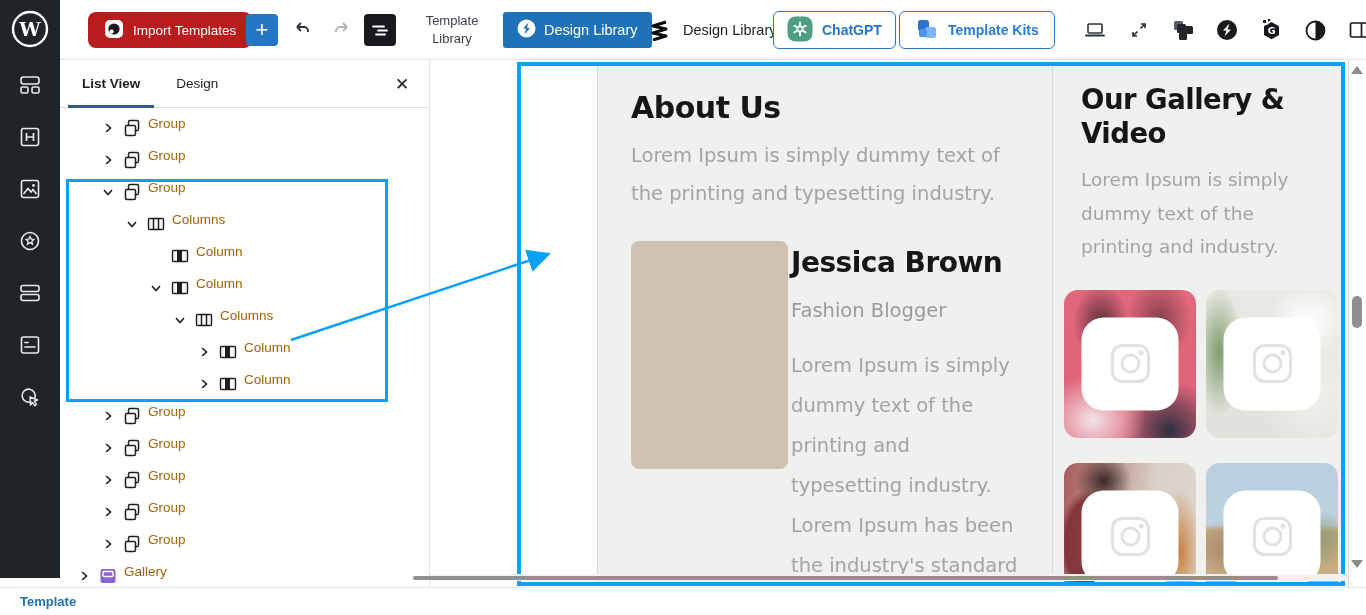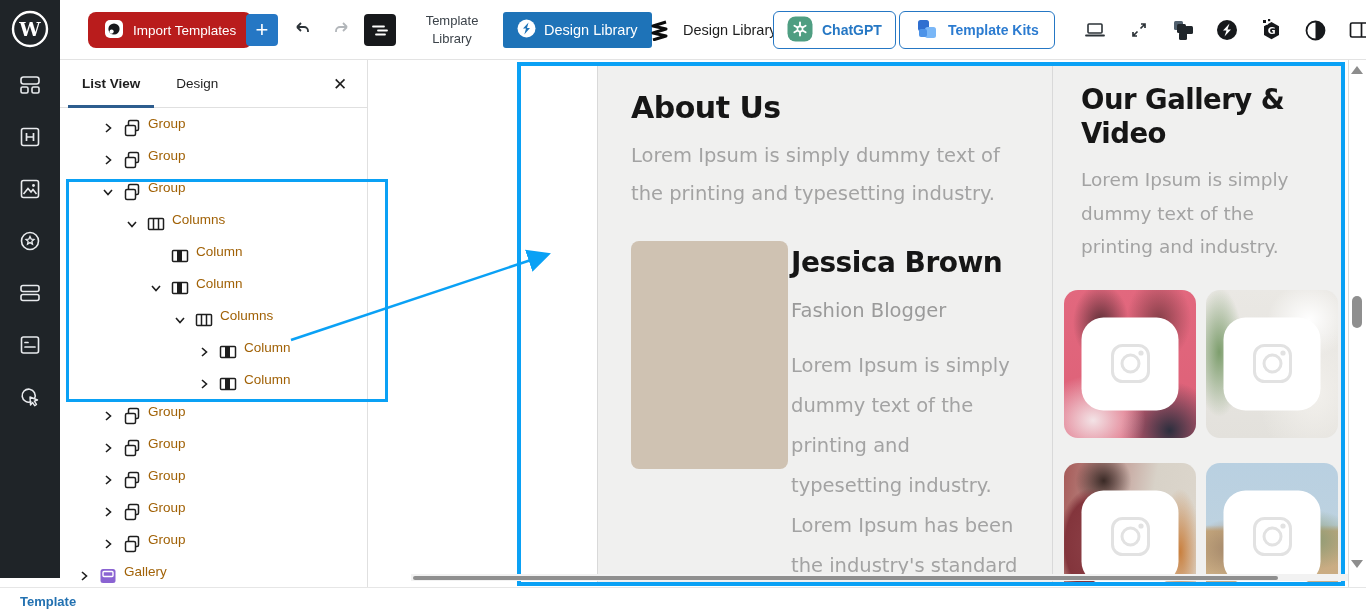--- a/index.html
+++ b/index.html
@@ -30,21 +30,21 @@
   #btn-chatgpt { left:773px; }
   #btn-chatgpt .pill { display:flex; align-items:center; gap:9px; background:#fff; border:1.5px solid #2577c4;
     border-radius:6px; height:38px; padding:0 13px; font-size:14px; font-weight:bold; color:#2577c4; cursor:pointer; }
   #btn-kits { left:899px; }
   #btn-kits .pill { display:flex; align-items:center; gap:9px; background:#fff; border:1.5px solid #2577c4;
     border-radius:6px; height:38px; padding:0 15px; font-size:14px; font-weight:bold; color:#2b7bd0; cursor:pointer; }
   #tb-right { left:1082px; gap:18px; }
   #tb-right .ico { width:26px; height:26px; display:flex; align-items:center; justify-content:center; cursor:pointer; }
 
   
-  #panel { position:absolute; left:60px; top:60px; width:308px; height:527px; background:#fff;
+  #panel { position:absolute; left:60px; top:60px; width:370px; height:527px; background:#fff;
     border-right:1px solid #e0e0e0; z-index:4; }
   #panel-tabs { height:48px; border-bottom:1px solid #e0e0e0; display:flex; align-items:stretch; position:relative; }
   .tab { padding:0 14px; margin-left:8px; display:flex; align-items:center; font-size:13.5px; color:#1e1e1e; cursor:pointer; position:relative; }
   .tab.active { font-weight:bold; }
   .tab.active::after { content:""; position:absolute; left:0; right:0; bottom:-1px; height:3px; background:#2d5d8e; }
   #panel-close { position:absolute; right:12px; top:0; height:48px; width:30px; display:flex; align-items:center;
     justify-content:center; font-size:17px; color:#1e1e1e; cursor:pointer; }
   #tree { position:relative; padding-top:8px; }
   .trow { height:32px; display:flex; align-items:flex-start; font-size:13.5px; color:#a16207; cursor:pointer; position:relative; }
   .trow .chev { width:24px; height:24px; display:flex; align-items:center; justify-content:center; flex:0 0 24px; }

